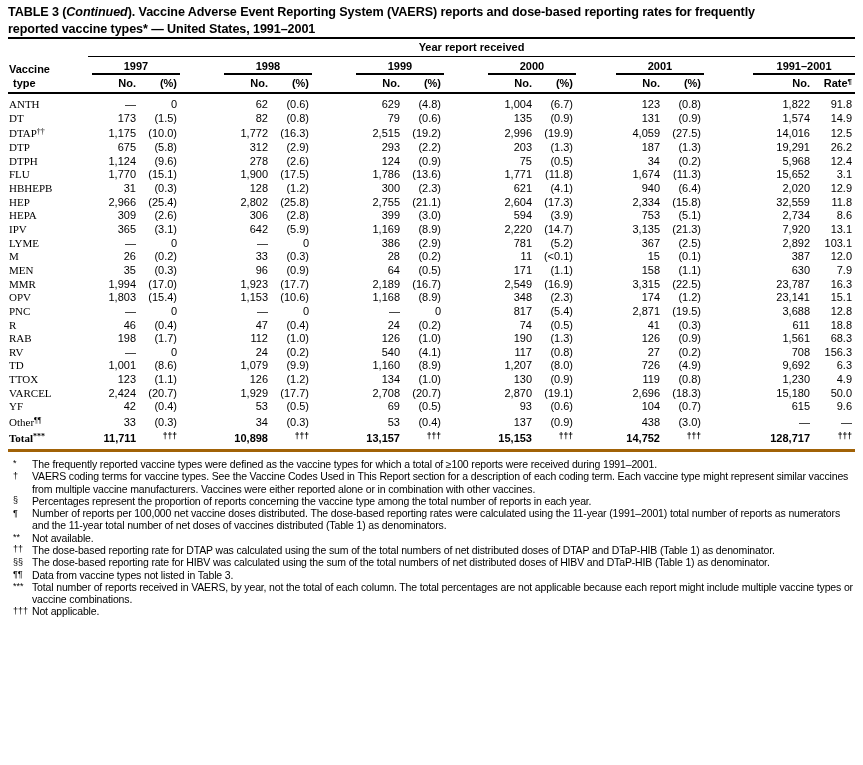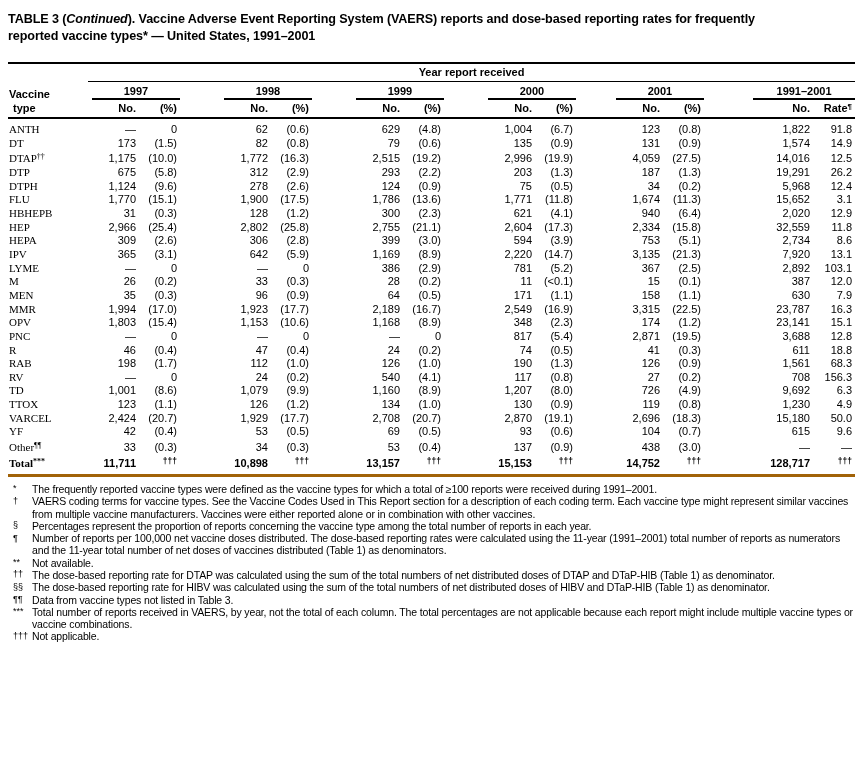--- a/index.html
+++ b/index.html
@@ -2,33 +2,33 @@
 <html><head>
 <meta charset="utf-8">
 <style>
   html,body{margin:0;padding:0;background:#ffffff;}
   body{
     width:863px;height:765px;overflow:hidden;
     font-family:"Liberation Sans", sans-serif;
     color:#000;
     -webkit-font-smoothing:antialiased;
   }
-  .page{padding:11px 8px 0 8px;}
+  .page{padding:4px 8px 0 8px;}
 
   
   .title{
     font-size:12.6px;font-weight:bold;line-height:16.5px;letter-spacing:-0.1px;
     width:847px;
   }
   .title i{font-style:italic;}
 
   
   table{
     border-collapse:collapse;table-layout:fixed;width:847px;
-    border-top:2.5px solid #000;margin-top:18px;
+    border-top:2.5px solid #000;margin-top:0;
   }
   th,td{padding:0;font-size:11px;vertical-align:bottom;}
   .span-row th{padding-top:2px;}
   .span-label{
     font-weight:bold;text-align:center;font-size:11px;
     border-bottom:1.5px solid #000;padding-bottom:3px;
   }
   .years-row th{padding-top:3px;}
   .vh{text-align:left;font-weight:bold;padding-left:1px;}
   .yr{

